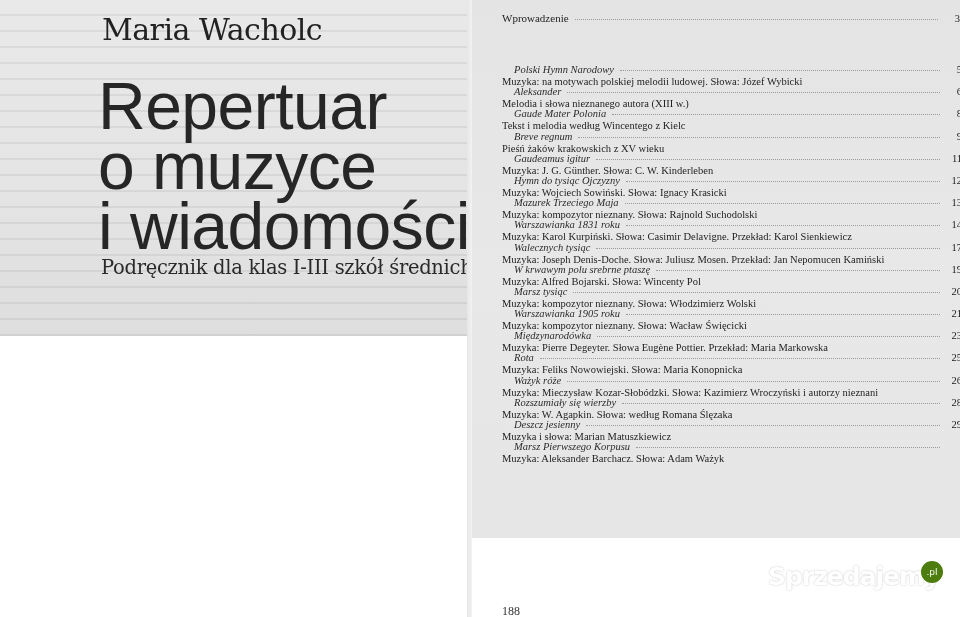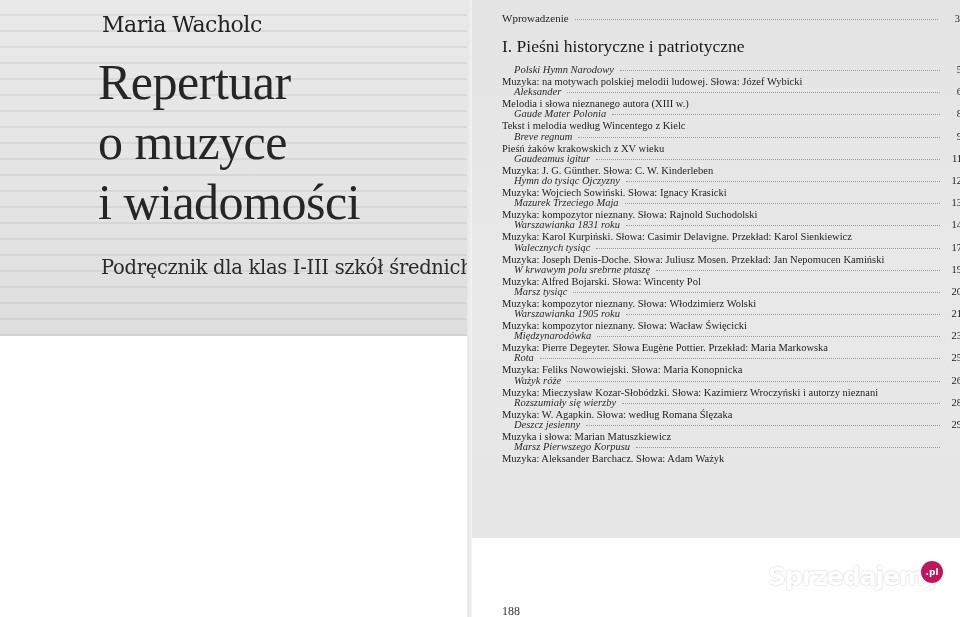--- a/index.html
+++ b/index.html
@@ -9,26 +9,26 @@
     font-family: "Liberation Serif", serif;
     color: #1e1e1e;
   }
   
   .title-page {
     position: absolute; left: 0; top: 0; width: 467px; height: 336px;
     background: linear-gradient(180deg, #e9e9e9 0%, #e4e4e4 60%, #dedede 100%);
   }
   .author {
     position: absolute; left: 102px; top: 12px;
-    font-family: "DejaVu Serif", serif; font-size: 22px; letter-spacing: -0.5px;
+    font-family: "DejaVu Serif", serif; font-size: 30px; letter-spacing: -0.5px;
     color: #222;
   }
   .main-title {
-    position: absolute; left: 98px; top: 52px;
-    font-family: Liberation Serif, serif; font-size: 50px; line-height: 60px;
+    position: absolute; left: 98px; top: 76px;
+    font-family: Liberation Sans, sans-serif; font-size: 66px; line-height: 60px;
     color: #262626; letter-spacing: -0.5px;
   }
   .main-title div { white-space: nowrap; }
   .subtitle {
     position: absolute; left: 101px; top: 256px;
     font-family: "DejaVu Serif", serif; font-size: 19.5px; color: #2a2a2a;
     white-space: nowrap; letter-spacing: -0.3px;
   }
   .bleed-text {
     position: absolute; left: 0; top: 0; width: 467px; height: 336px;
@@ -75,22 +75,22 @@
 
   
   .watermark {
     position: absolute; left: 768px; top: 562px;
     font-family: "DejaVu Sans", sans-serif; font-weight: bold;
     font-size: 25px; color: #ffffff; letter-spacing: -1px;
     text-shadow: 0 0 2px rgba(0,0,0,0.25);
   }
   .wm-badge {
     position: absolute; left: 921px; top: 561px; width: 22px; height: 22px;
-    border-radius: 50%; background: #be185d; color: #fff;
-    font-family: "DejaVu Sans", sans-serif; font-weight: bold; font-size: 9px;
+    border-radius: 50%; background: #4d7c0f; color: #fff;
+    font-family: "DejaVu Sans", sans-serif; font-weight: normal; font-size: 9px;
     display: flex; align-items: center; justify-content: center;
   }
 </style>
 </head>
 <body>
 
 <div class="title-page">
   <div class="bleed-text"></div>
   <div class="author">Maria Wacholc</div>
   <div class="main-title">
@@ -102,21 +102,20 @@
 </div>
 
 <div class="gutter"></div>
 
 <div class="toc-page">
   <div class="toc-intro">
     <span>Wprowadzenie</span>
     <span class="dots"></span>
     <span class="page-no">3</span>
   </div>
-  <div class="toc-chapter">I. Pieśni historyczne i patriotyczne</div>
 
   <div class="toc-list" id="toc-list">
       <div class="toc-entry">
         <div class="row1">
           <span class="song">Polski Hymn Narodowy</span>
           <span class="dots"></span>
           <span class="page-no">5</span>
         </div>
         <div class="row2">Muzyka: na motywach polskiej melodii ludowej. Słowa: Józef Wybicki</div>
       </div>

